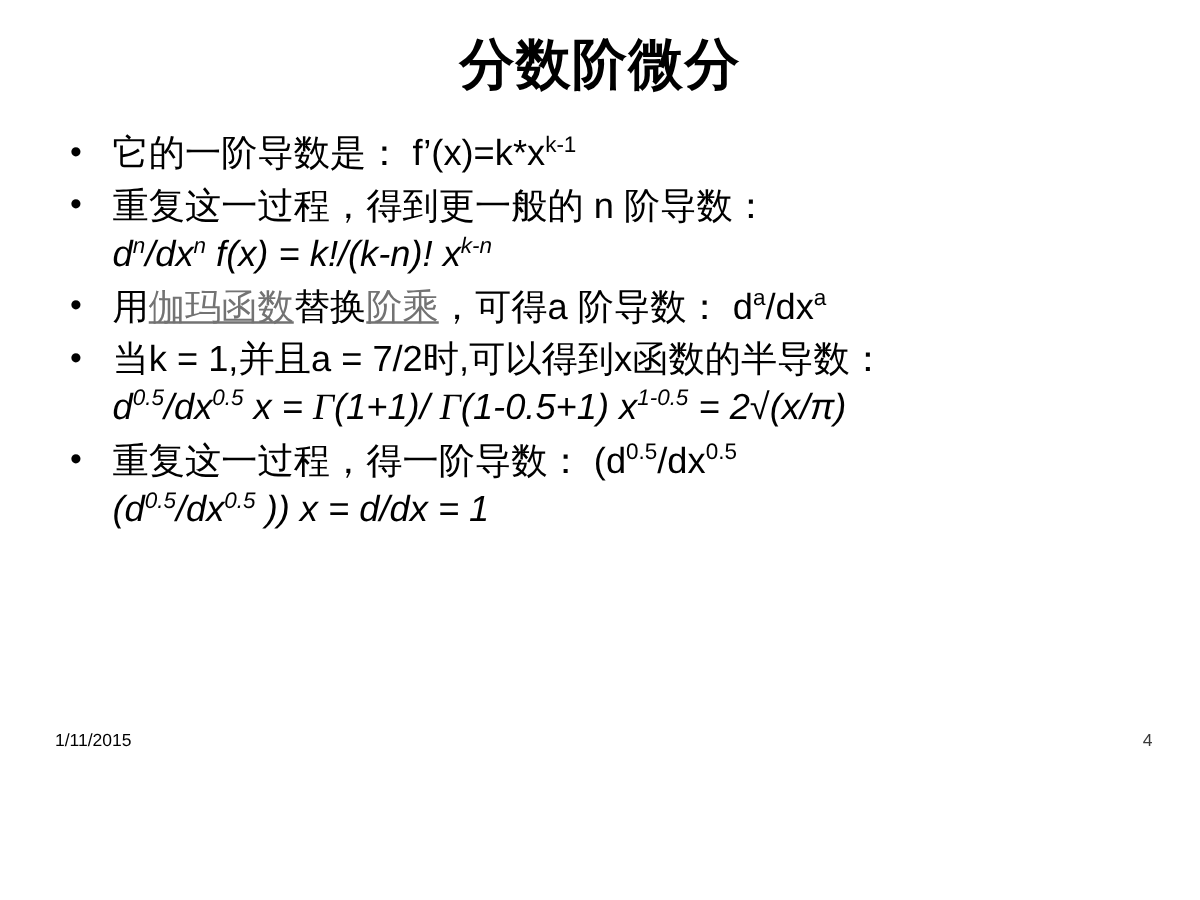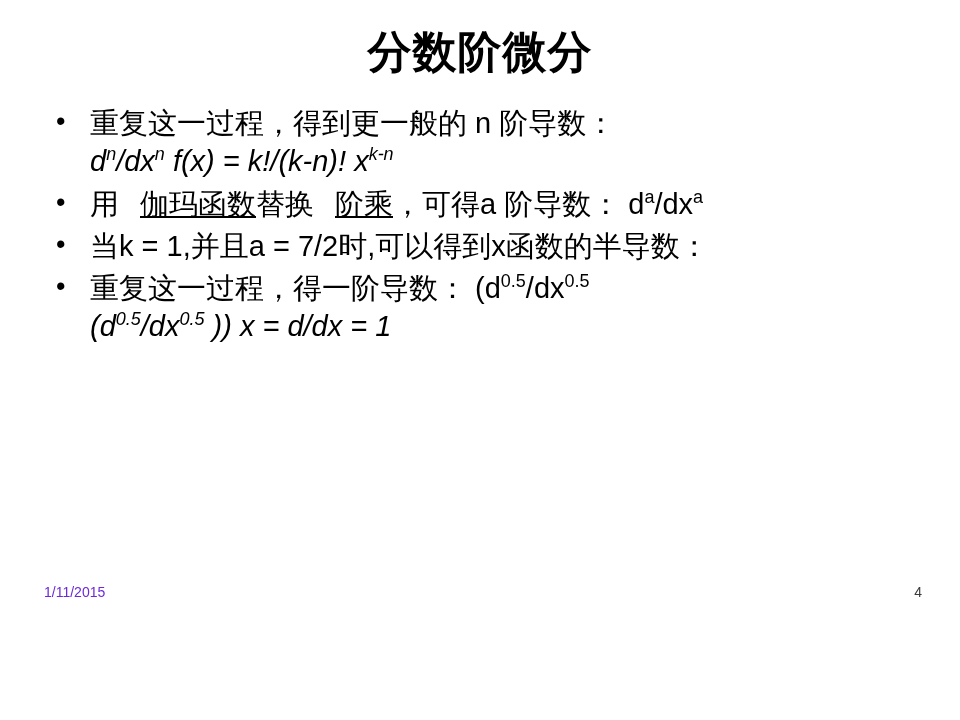--- a/index.html
+++ b/index.html
@@ -59,68 +59,73 @@
   .line2 {
     display: block;
     font-style: italic;
   }
   sup {
     font-size: 0.62em;
     vertical-align: super;
     line-height: 0;
   }
   .link {
-    color: #000000;
+    color: #737373;
     text-decoration: underline;
-    margin-left: 21px;
   }
   .gamma {
     font-family: "Liberation Serif", serif;
     font-size: 1.02em;
   }
   .footer-date {
     position: absolute;
     left: 44px;
     bottom: 24px;
     font-size: 14px;
-    color: #6d28d9;
+    color: #000000;
   }
   .footer-page {
     position: absolute;
     right: 38px;
     bottom: 24px;
     font-size: 14px;
     color: #3a3a3a;
   }
 </style>
 </head>
 <body>
 
 <div class="slide">
 
   <div class="slide-title">分数阶微分</div>
 
   <ul class="body-list">
 
 
+    <li class="bullet-item">
+      <span>它的一阶导数是：  f’(x)=k*x</span><sup>k-1</sup>
+    </li>
 
 
     <li class="bullet-item">
       <span>重复这一过程，得到更一般的 n 阶导数：</span>
       <span class="line2">
         <span>d</span><sup>n</sup><span>/dx</span><sup>n</sup><span> f(x) = k!/(k-n)! x</span><sup>k-n</sup>
       </span>
     </li>
 
     <li class="bullet-item">
       <span>用</span><a class="link" href="#">伽玛函数</a><span>替换</span><a class="link" href="#">阶乘</a><span>，可得a 阶导数：  d</span><sup>a</sup><span>/dx</span><sup>a</sup>
     </li>
 
     <li class="bullet-item">
       <span>当k = 1,并且a = 7/2时,可以得到x函数的半导数：</span>
+      <span class="line2">
+        <span>d</span><sup>0.5</sup><span>/dx</span><sup>0.5</sup><span> x = </span><span class="gamma">Γ</span><span>(1+1)/ </span><span class="gamma">Γ</span><span>(1-0.5+1) x</span><sup>1-0.5</sup><span> = 2√(x/π)</span>
+      </span>
     </li>
 
     <li class="bullet-item">
       <span>重复这一过程，得一阶导数：  (d</span><sup>0.5</sup><span>/dx</span><sup>0.5</sup>
       <span class="line2">
         <span>(d</span><sup>0.5</sup><span>/dx</span><sup>0.5</sup><span> )) x = d/dx = 1</span>
       </span>
     </li>
 
   </ul>

